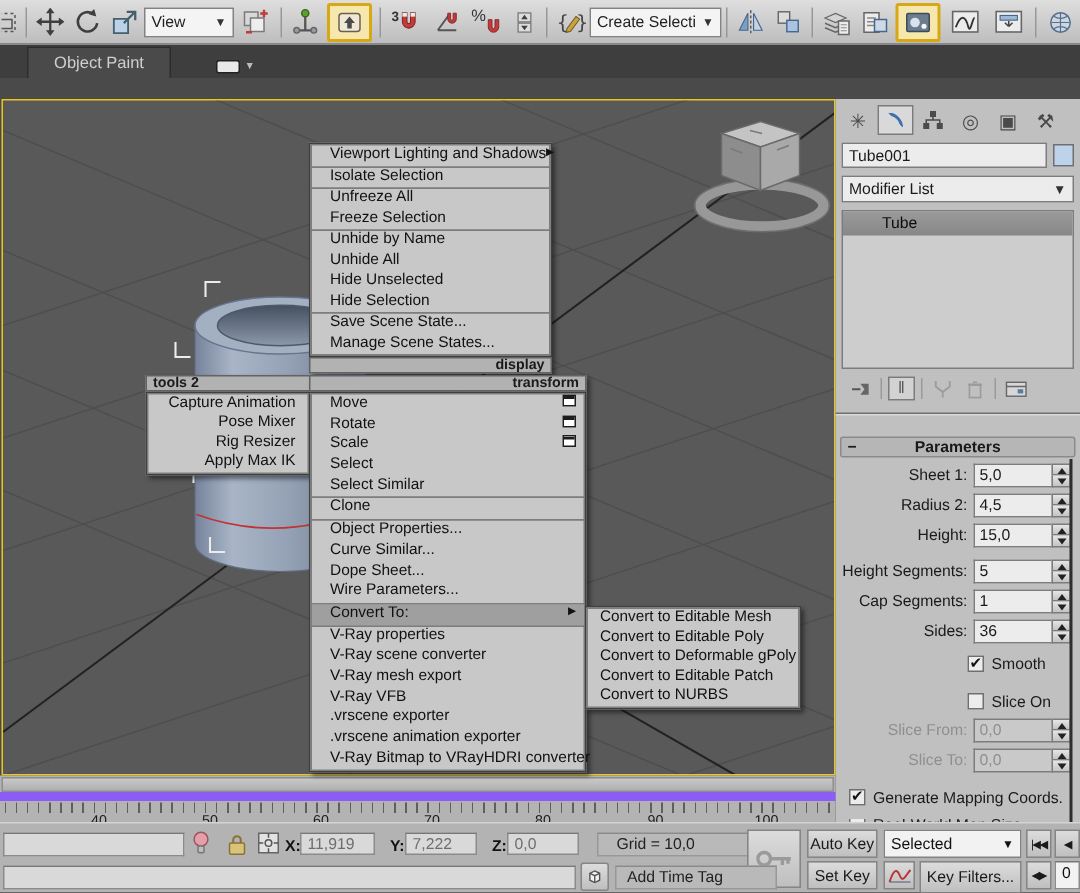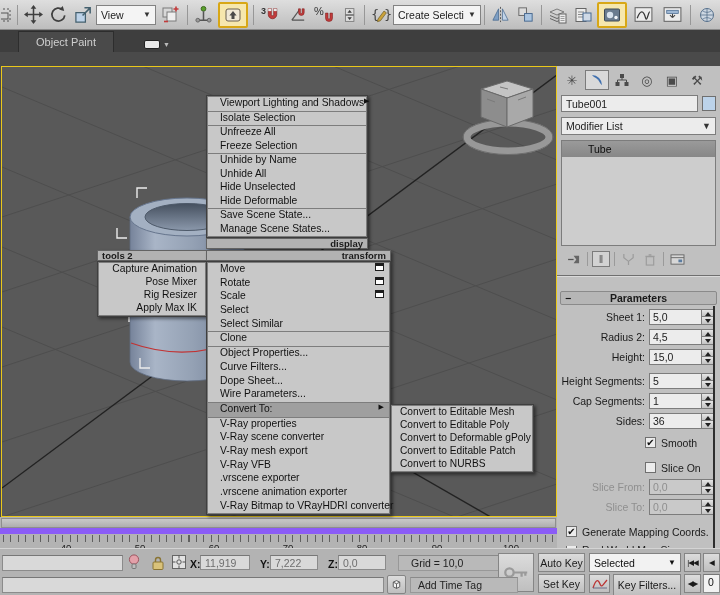--- a/index.html
+++ b/index.html
@@ -375,21 +375,21 @@
         <div class="mitem">
           <span>Unhide by Name</span>
         </div>
         <div class="mitem">
           <span>Unhide All</span>
         </div>
         <div class="mitem">
           <span>Hide Unselected</span>
         </div>
         <div class="mitem">
-          <span>Hide Deformable</span>
+          <span>Hide Selection</span>
         </div>
       </div>
       <div class="mgroup">
         <div class="mitem">
           <span>Save Scene State...</span>
         </div>
         <div class="mitem">
           <span>Manage Scene States...</span>
         </div>
       </div>
@@ -449,21 +449,21 @@
       <div class="mgroup">
         <div class="mitem">
           <span>Clone</span>
         </div>
       </div>
       <div class="mgroup">
         <div class="mitem">
           <span>Object Properties...</span>
         </div>
         <div class="mitem">
-          <span>Curve Filters...</span>
+          <span>Curve Similar...</span>
         </div>
         <div class="mitem">
           <span>Dope Sheet...</span>
         </div>
         <div class="mitem">
           <span>Wire Parameters...</span>
         </div>
       </div>
       <div class="mgroup">
         <div class="mitem hl">

